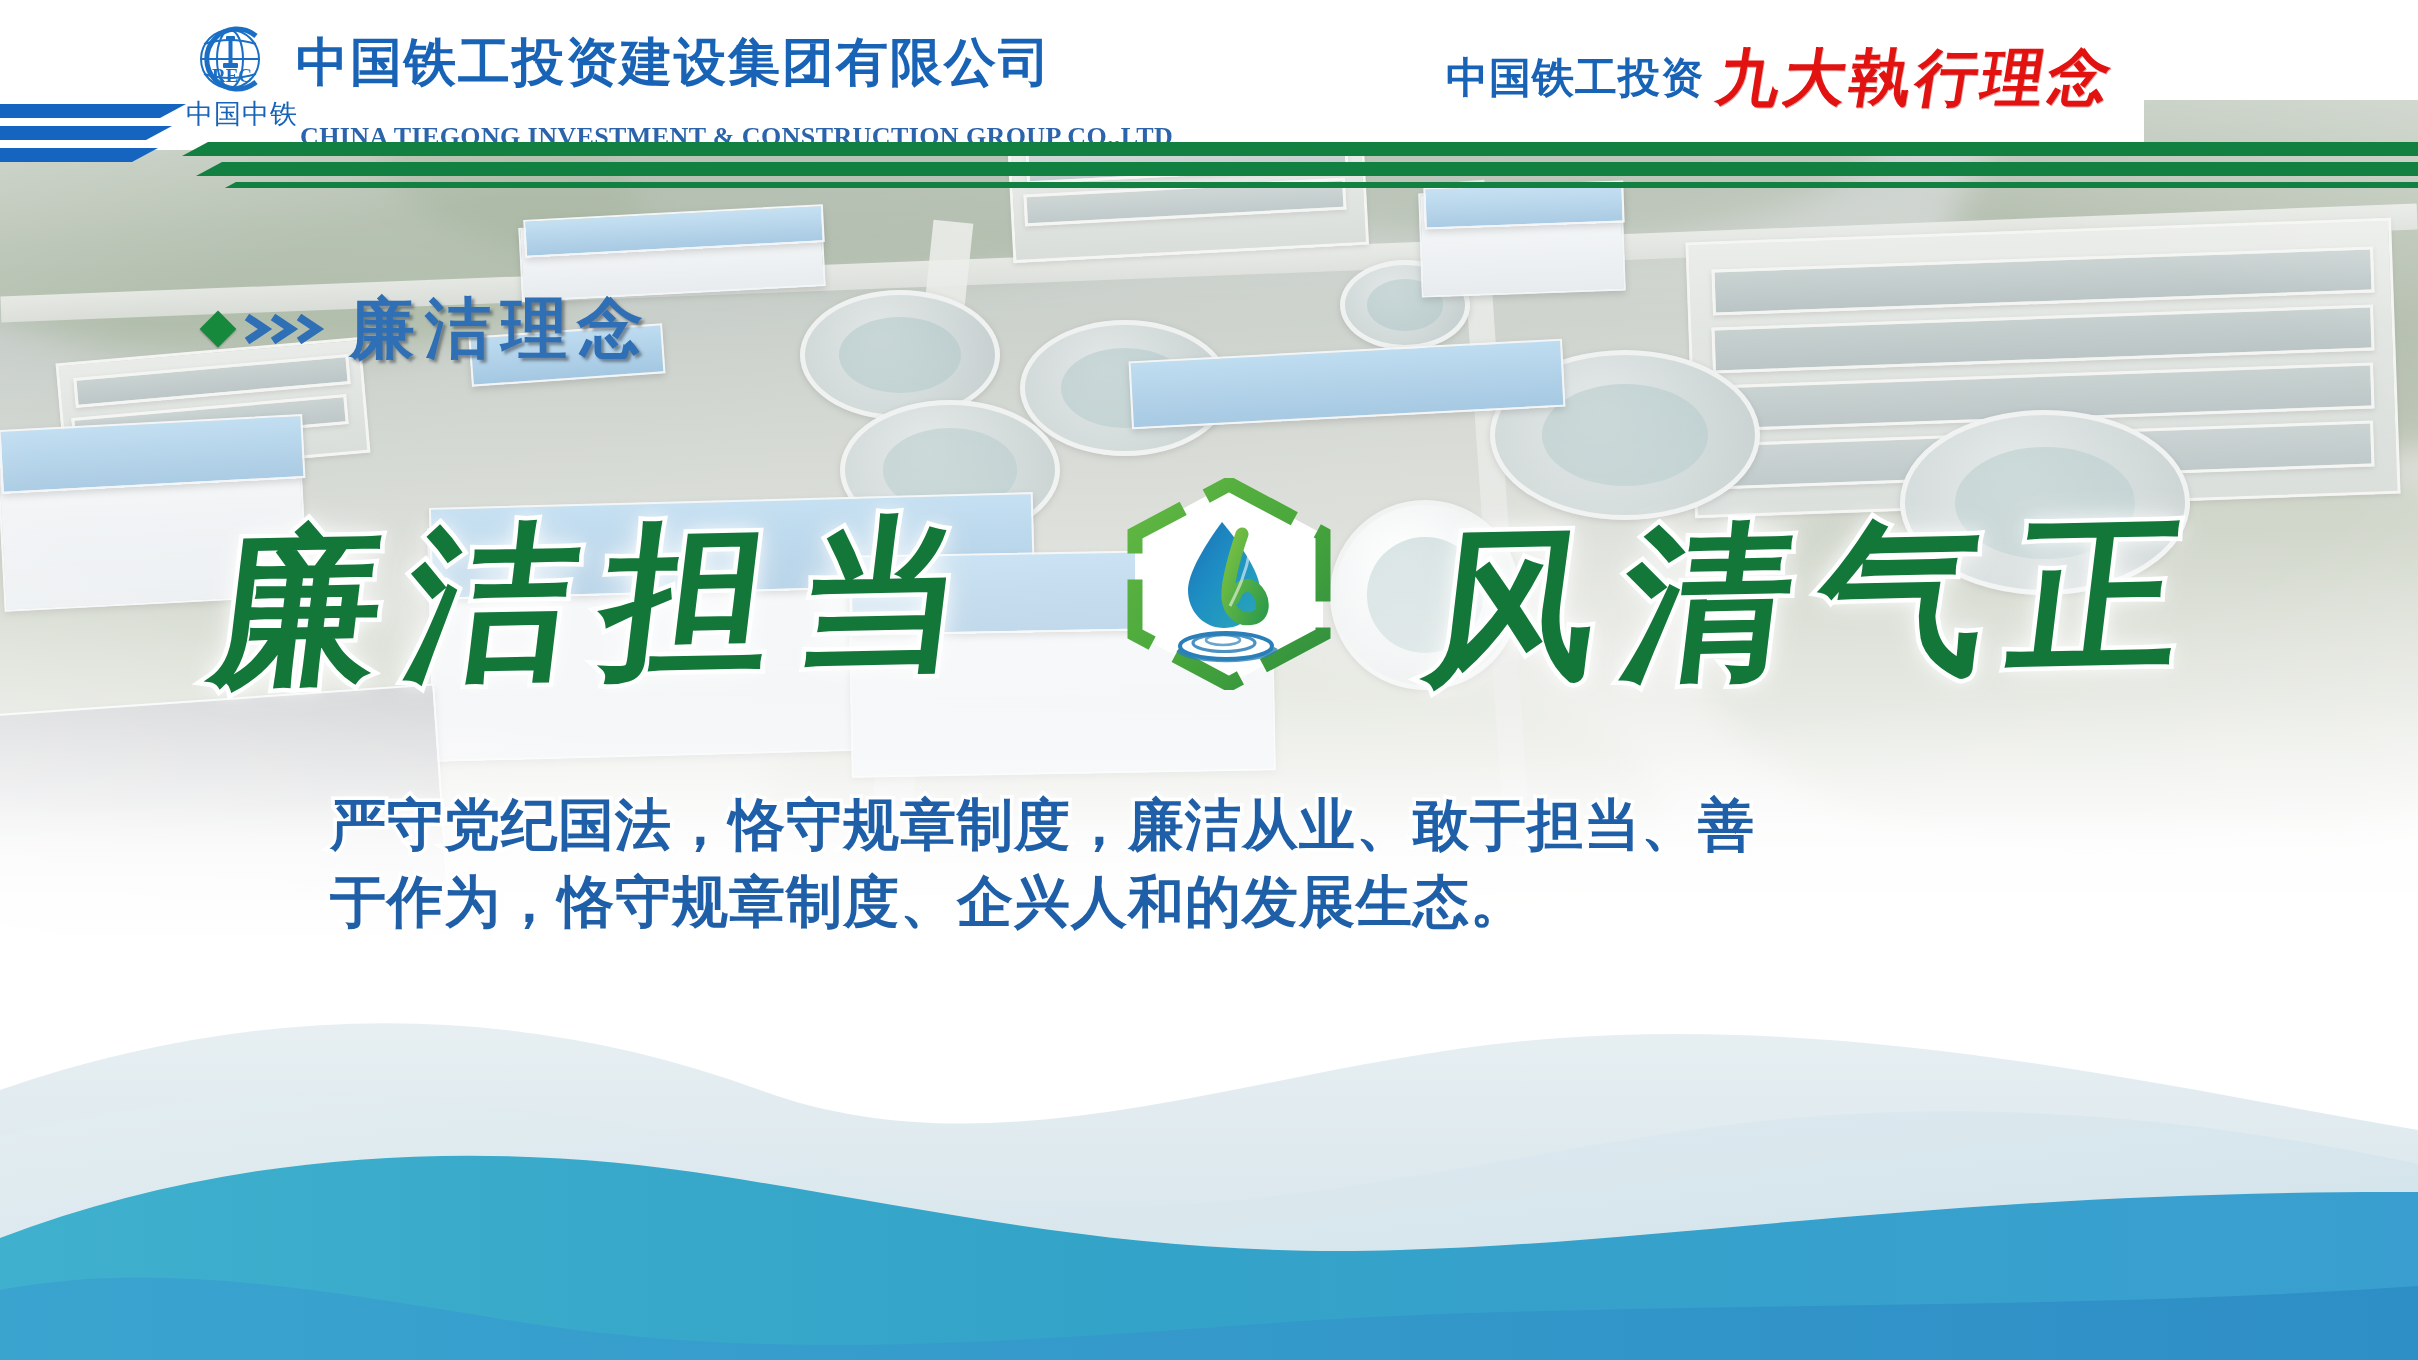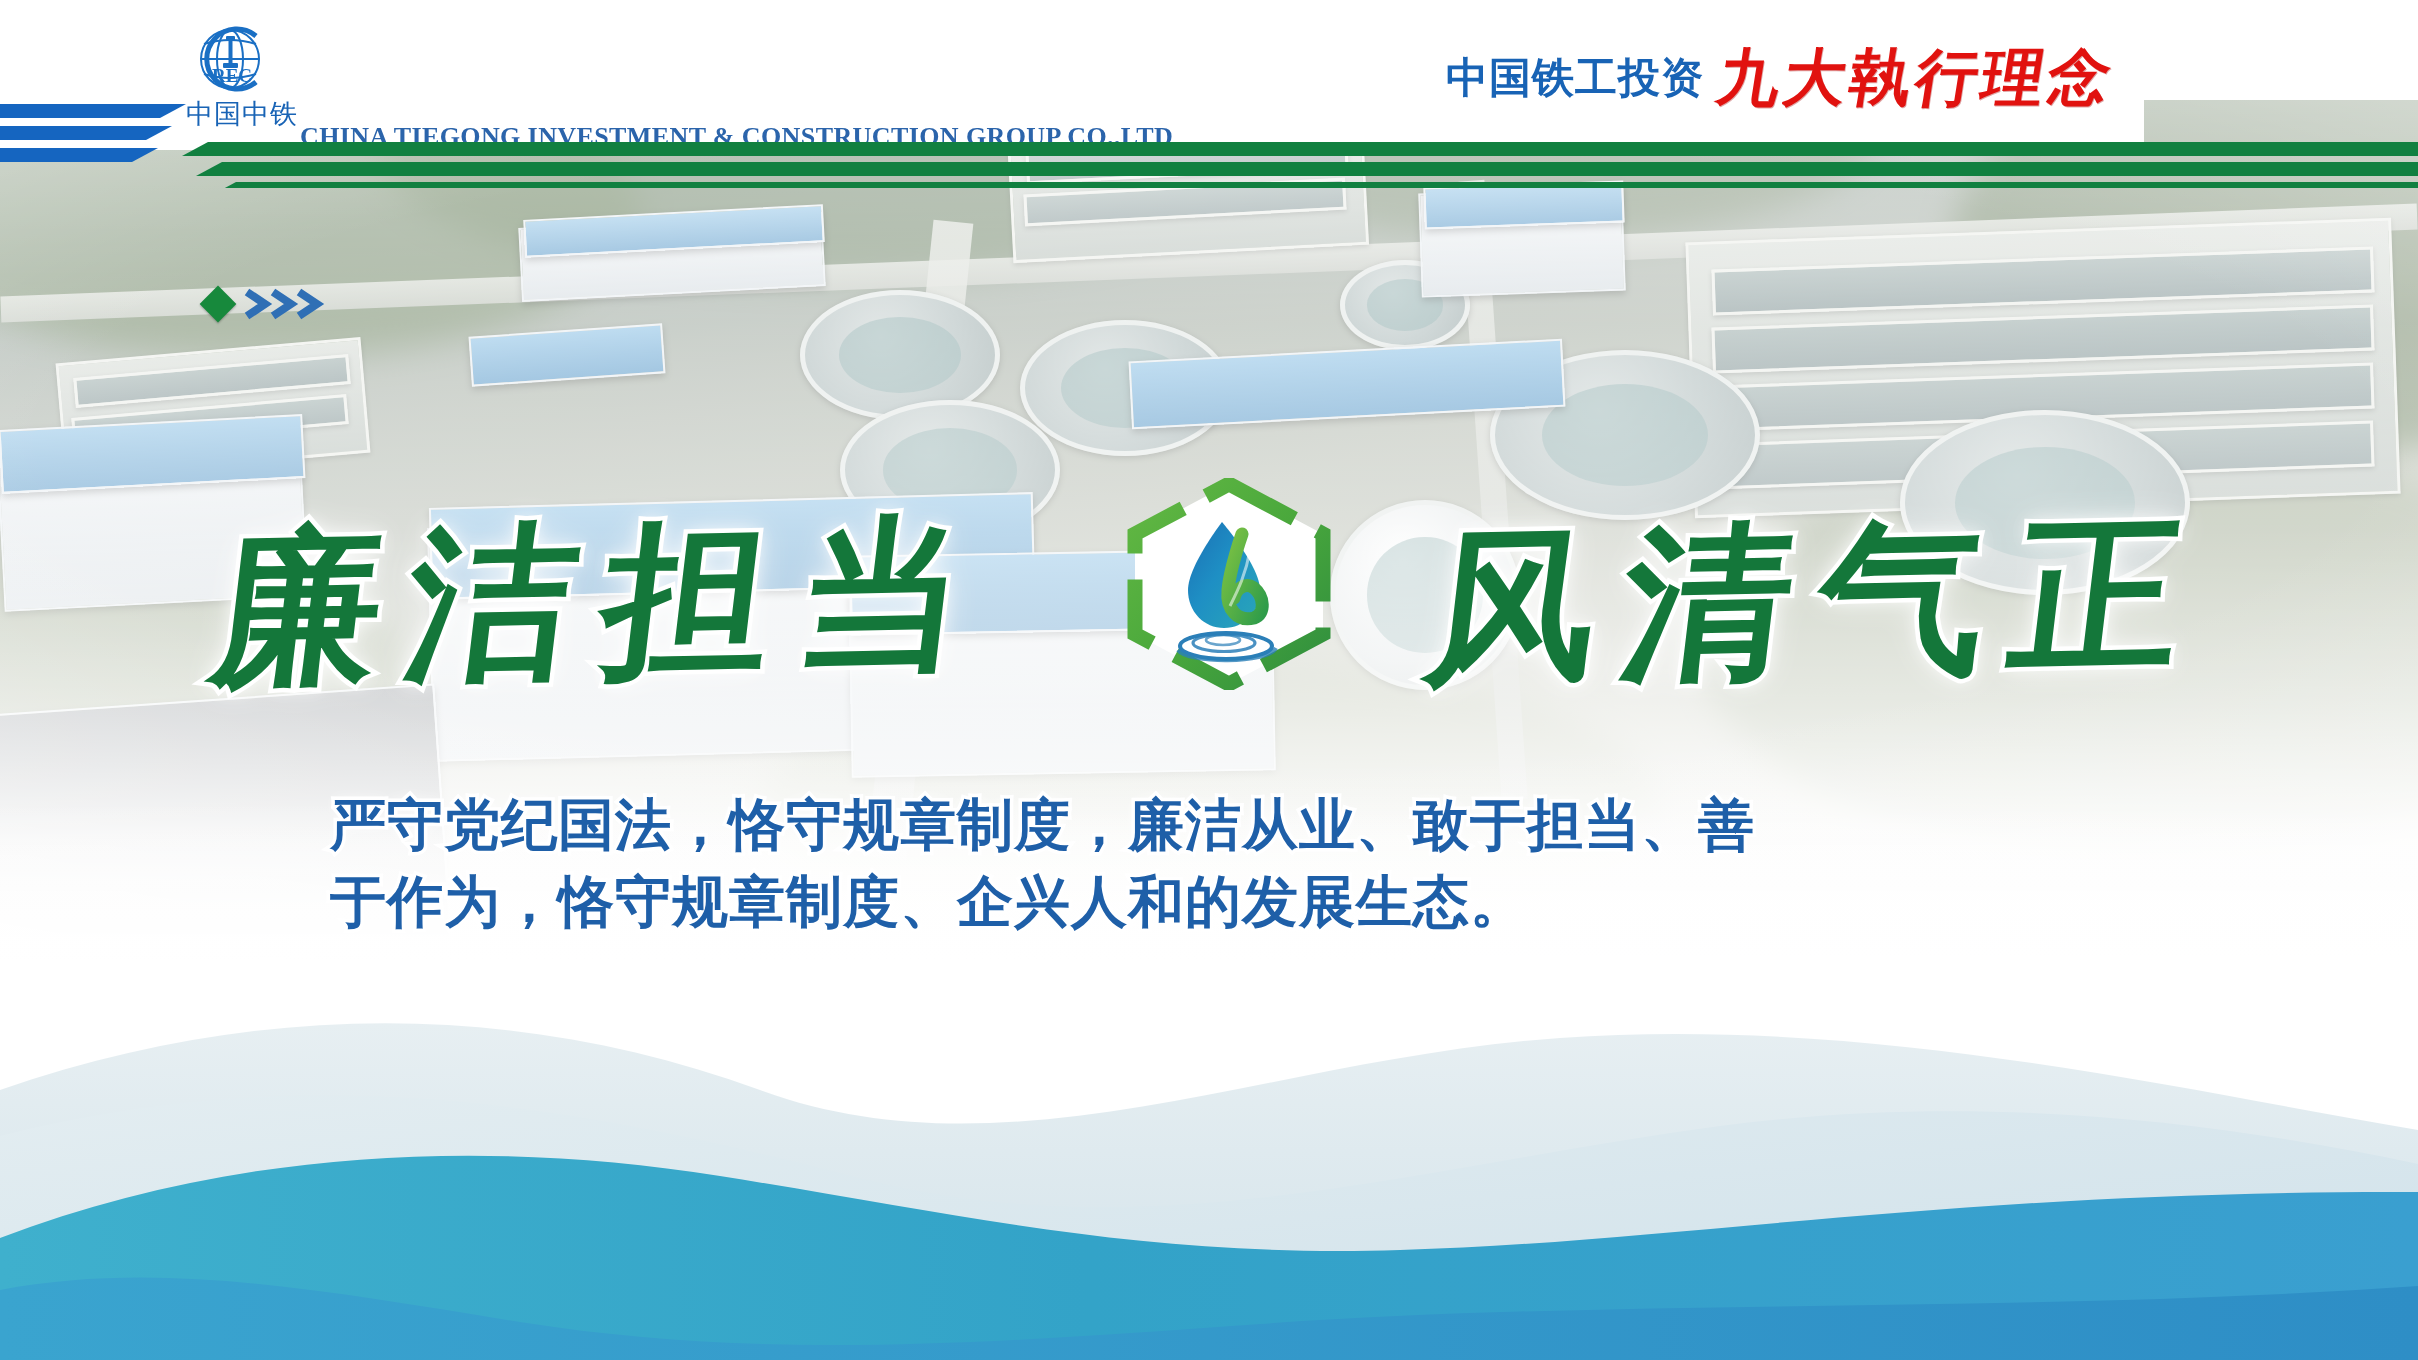--- a/index.html
+++ b/index.html
@@ -265,20 +265,21 @@
         <g fill="#1a6fc4">
           <rect x="40" y="16" width="9" height="5" rx="1"></rect>
           <rect x="42.5" y="20" width="4" height="24"></rect>
           <rect x="37" y="43" width="15" height="5" rx="1"></rect>
         </g>
         <text x="46" y="62" text-anchor="middle" font-family="'Liberation Serif',serif" font-size="19" font-weight="bold" fill="#1a6fc4" letter-spacing="0">REC</text>
       </svg>
     </div>
     <div class="crec-sub">中国中铁</div>
 
+    <div class="cn-name">中国铁工投资建设集团有限公司</div>
     <div class="en-name">CHINA TIEGONG INVESTMENT &amp; CONSTRUCTION GROUP CO.,LTD</div>
 
     <div class="slogan-blue">中国铁工投资</div>
     <div class="slogan-red">九大執行理念</div>
   </div>
 
   <svg class="stripes" viewBox="0 0 2418 92" preserveAspectRatio="none">
     <g fill="#1565c0">
       <polygon points="0,8 186,8 160,22 0,22"></polygon>
       <polygon points="0,30 172,30 146,44 0,44"></polygon>
@@ -293,20 +294,21 @@
 
   <div class="sec-title">
     <span class="diamond"></span>
     <svg class="chev" width="86" height="40" viewBox="0 0 86 40">
       <g fill="none" stroke="#2f6fb5" stroke-width="8" stroke-linecap="butt">
         <polyline points="6,8 24,20 6,32"></polyline>
         <polyline points="32,8 50,20 32,32"></polyline>
         <polyline points="58,8 76,20 58,32"></polyline>
       </g>
     </svg>
+    <span class="txt">廉洁理念</span>
   </div>
 
   <div class="calli calli-left">廉洁担当</div>
 
   <div class="calli calli-right">风清气正</div>
 
   <svg class="hexlogo" viewBox="0 0 222 212">
     <defs>
       <linearGradient id="hexg" x1="0" y1="0" x2="1" y2="1">
         <stop offset="0%" stop-color="#63b843"></stop>

